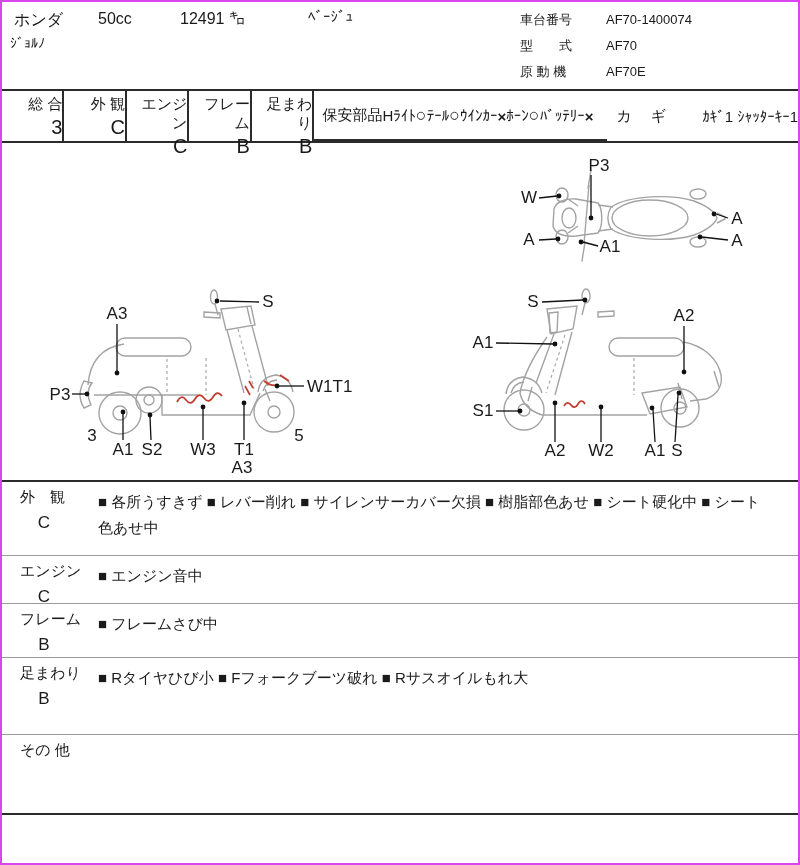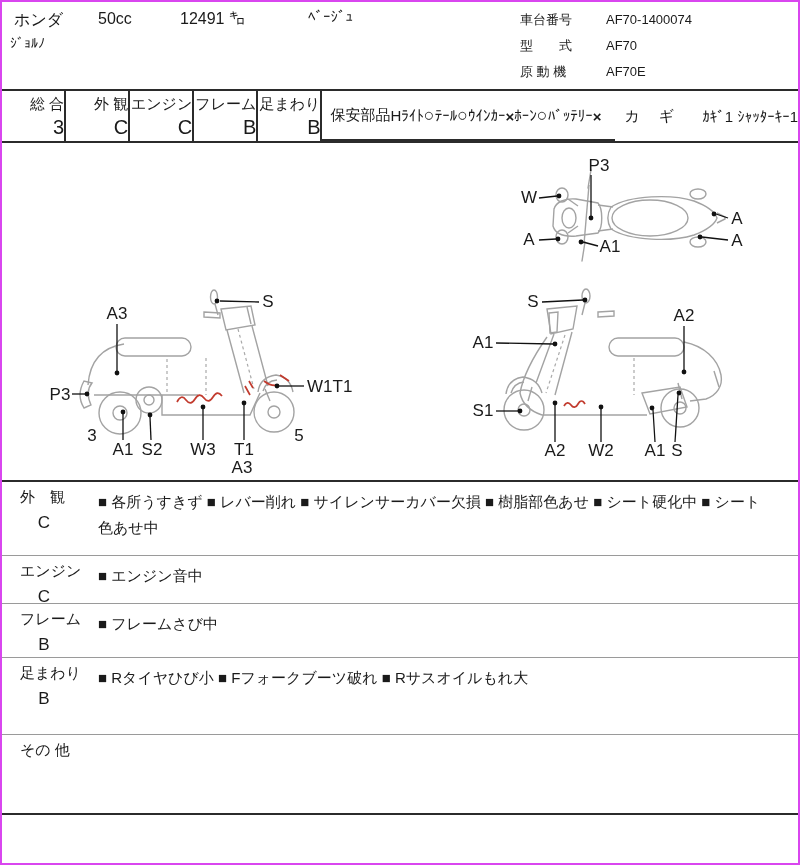--- a/index.html
+++ b/index.html
@@ -24,21 +24,21 @@
   .glabel { font-size:15px; }
   .gval { font-size:20px; line-height:26px; }
   .safety { flex:1; display:flex; font-size:15px; }
   .srow { flex:1; display:flex; align-items:center; white-space:nowrap; }
   .srow1 { border-bottom:2px solid #2b2b2b; padding:0 14px 0 8px; justify-content:space-between; }
   .srow2 { padding-left:9px; }
   .sitem { display:flex; align-items:flex-end; }
   .smark { font-size:18px; line-height:1; }
   .smark.ng { font-size:15px; font-weight:bold; }
   .key-label { letter-spacing:2px; }
-  .key-value { margin-left:26px; }
+  .key-value { margin-left:34px; }
 
   
   .diagram { position:absolute; left:0; top:141px; width:796px; height:337px; }
   .diagram text { font-size:17px; fill:#1a1a1a; }
   .ln { stroke:#111; stroke-width:1.3; }
   .dt { fill:#111; }
   .sk { stroke:#a3a3a3; fill:none; stroke-width:1.4; }
   .skd { stroke:#a9a9a9; fill:none; stroke-width:1.2; stroke-dasharray:3,3; }
   .red { stroke:#c23b2e; fill:none; stroke-width:1.7; }
 

